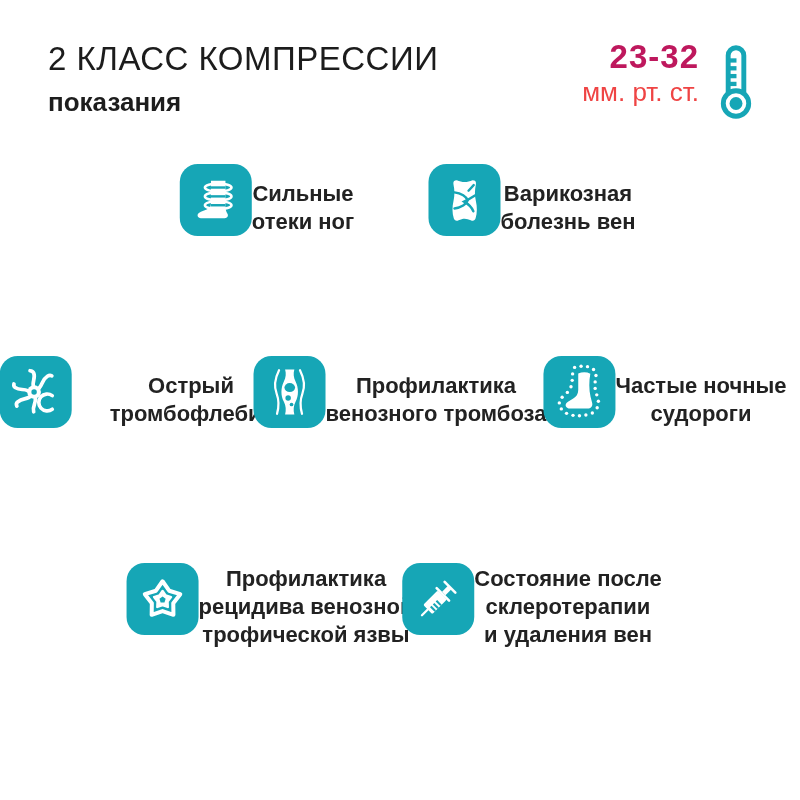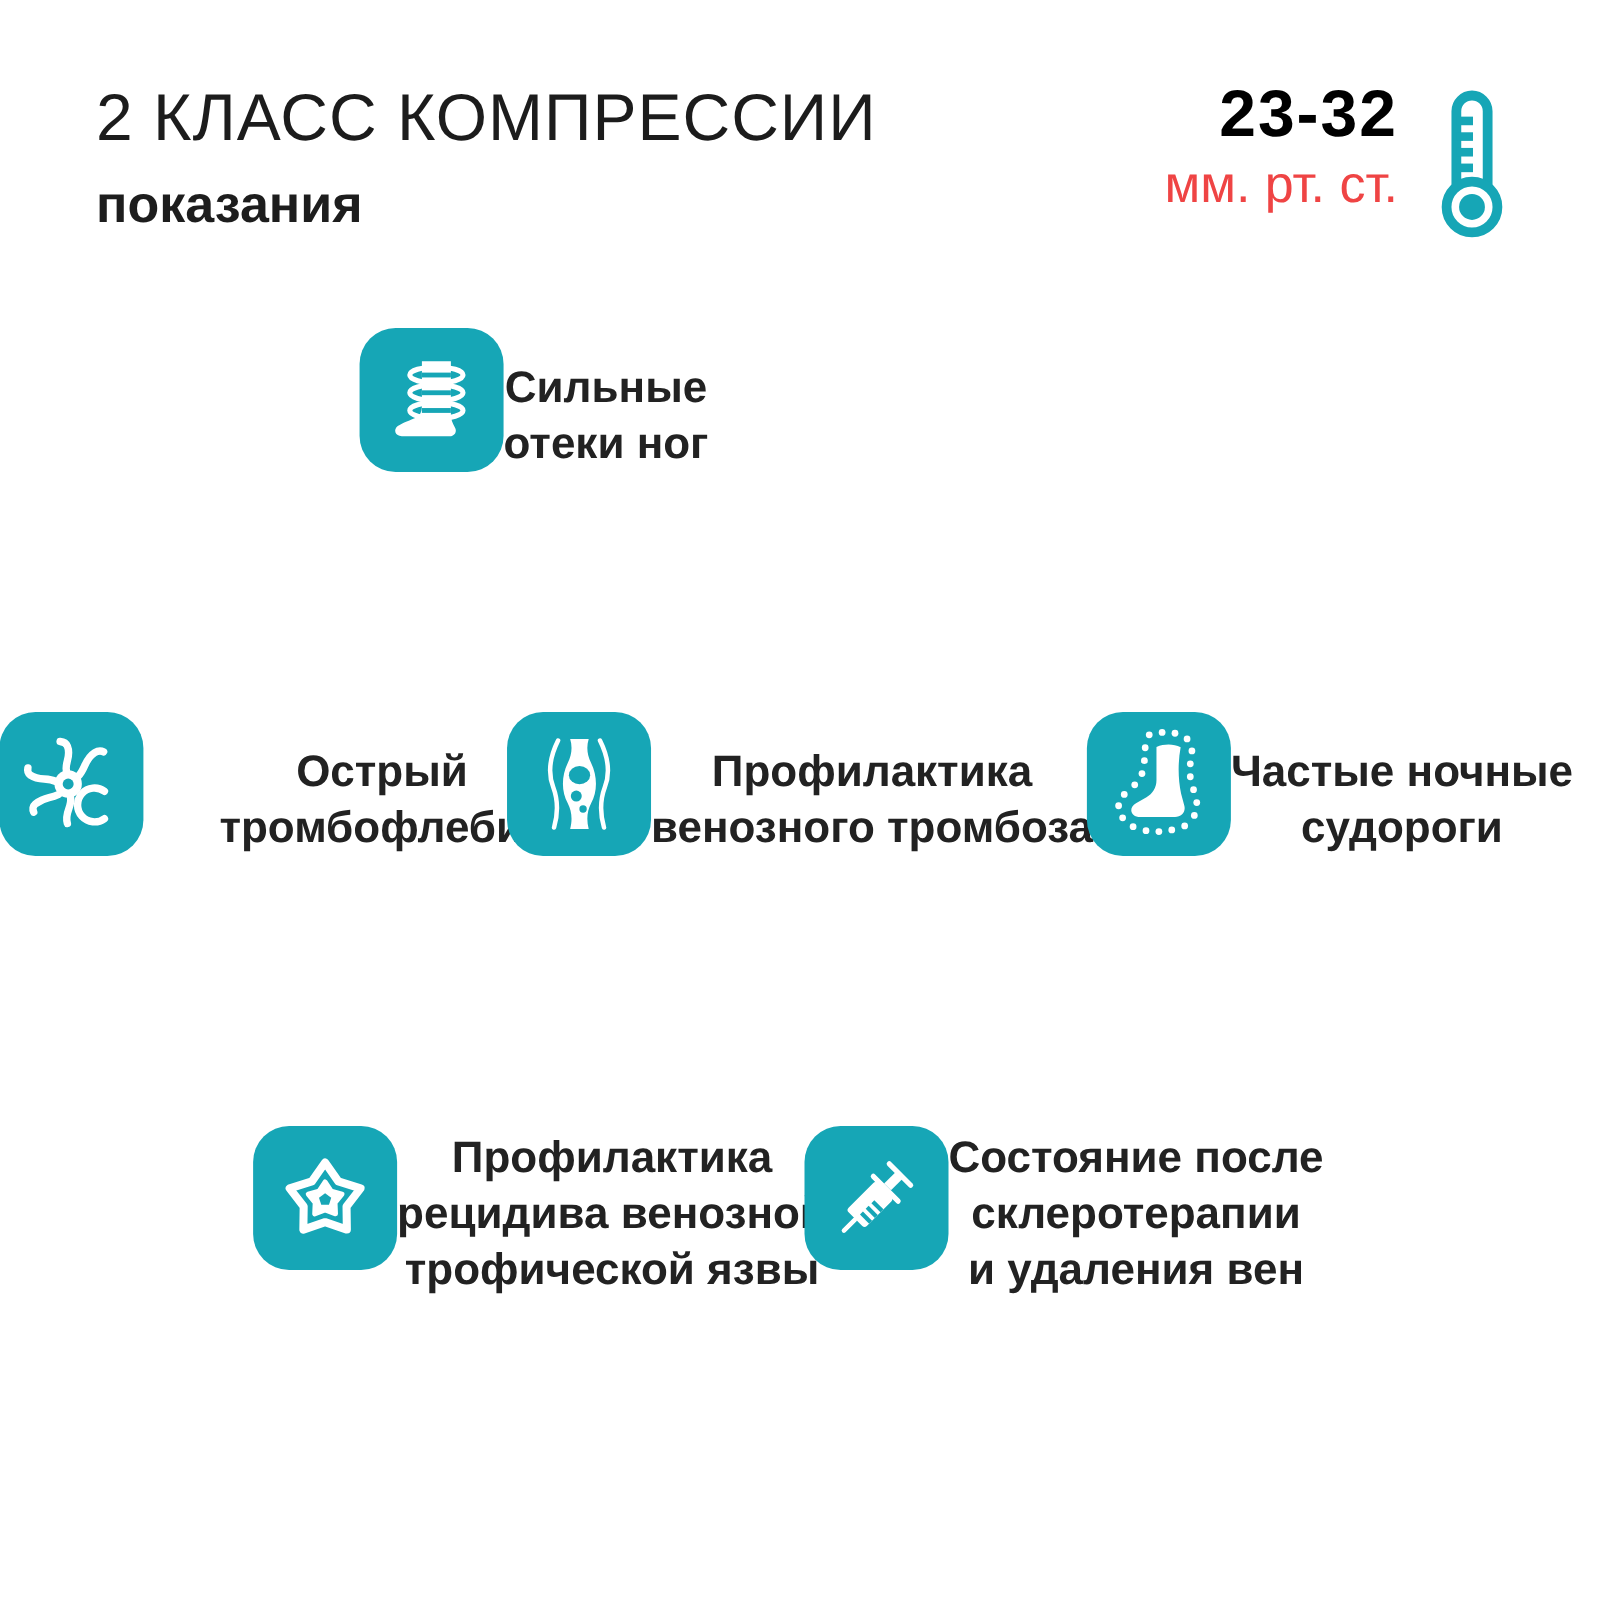--- a/index.html
+++ b/index.html
@@ -7,21 +7,21 @@
     width:800px;height:800px;background:#ffffff;overflow:hidden;position:relative;
     font-family:"Liberation Sans", sans-serif;color:#1d1d1d;
   }
   .stage{position:absolute;inset:0;}
   
   .header-left{position:absolute;left:48px;top:42px;}
   .title{font-size:33px;font-weight:400;letter-spacing:.5px;line-height:1;color:#1c1c1c;}
   .subtitle{margin-top:14px;font-size:26px;font-weight:700;line-height:1;color:#1d1d1d;}
   .header-right{position:absolute;right:42px;top:40px;display:flex;align-items:flex-start;gap:15px;}
   .range{display:flex;flex-direction:column;align-items:flex-end;}
-  .range-value{font-size:33px;font-weight:700;letter-spacing:1px;line-height:1;color:#000000;}
+  .range-value{font-size:33px;font-weight:700;letter-spacing:1px;line-height:1;color:#be185d;}
   .range-unit{margin-top:6px;font-size:26px;font-weight:400;line-height:1;color:#ef4444;}
   
   .cell{position:absolute;transform:translateX(-50%);display:flex;flex-direction:row;align-items:center;}
   .tile{
     width:72px;height:72px;border-radius:18px;background:#16a6b6;
     display:flex;align-items:center;justify-content:center;flex:0 0 auto;
   }
   .label{
     margin-top:17px;font-size:22px;line-height:28px;font-weight:700;color:#222222;
     text-align:center;white-space:pre;
@@ -77,20 +77,34 @@
           <rect x="30" y="19" width="18" height="3"></rect>
           <rect x="30" y="30" width="18" height="3"></rect>
           <rect x="30" y="41" width="18" height="3"></rect>
         </g>
       </svg>
     </div>
     <div class="label">Сильные
 отеки ног</div>
   </div>
 
+  <div class="cell c2">
+    <div class="tile">
+      <svg width="58" height="58" viewBox="0 0 72 72" aria-hidden="true">
+        <path fill="#fff" d="M26.5 11.5 C33 14.5 39.5 14.5 46 11.5 C49.5 11.5 50.8 13.5 50.2 16.5 C48.6 24.5 48.6 30.5 50.2 37.5 C51.8 44.5 51.8 52 49.8 58.8 C49 61.8 46.5 62.6 43.8 61.2 C38.6 58.6 33.9 58.6 28.7 61.2 C26 62.6 23.5 61.8 22.7 58.8 C20.7 52 20.7 44.5 22.3 37.5 C23.9 30.5 23.9 24.5 22.3 16.5 C21.7 13.5 23 11.5 26.5 11.5 Z"></path>
+        <g stroke="#16a6b6" stroke-width="3" fill="none" stroke-linecap="round">
+          <path d="M23.5 26.5 C32 27.5 38.5 32 40 36.5 C38.5 41 32 45.5 23.5 46.5"></path>
+          <path d="M49.5 30 C44 33.5 39.5 36 35.5 38 C40 40.5 45 45 47 50"></path>
+          <path d="M47.5 17.5 C45 20.5 43 22.5 41 24.5"></path>
+        </g>
+      </svg>
+    </div>
+    <div class="label">Варикозная
+болезнь вен</div>
+  </div>
 
   <div class="cell c3">
     <div class="tile">
       <svg width="58" height="58" viewBox="0 0 72 72" aria-hidden="true">
         <g stroke="#fff" stroke-width="4.6" fill="none" stroke-linecap="round">
           <path d="M33.5 30 C30.5 24 36.5 19.5 33.5 12.5 C32.8 10.8 31 9.8 29 9.6"></path>
           <path d="M40 31.5 C45 26.5 44 20.5 50.5 16.5 C52.3 15.4 54.3 15.2 56 16"></path>
           <path d="M26.5 34.5 C20.5 31.5 16.5 34.5 10.5 30.5 C9.2 29.6 8.6 27.8 9 26"></path>
           <path d="M28 42.5 C22 45.5 20 43.5 13.5 48.5 C12 49.7 11.8 51.8 12.6 53.5"></path>
           <path d="M35.5 44.5 C36.5 50.5 31.5 53.5 33.5 60.5"></path>

